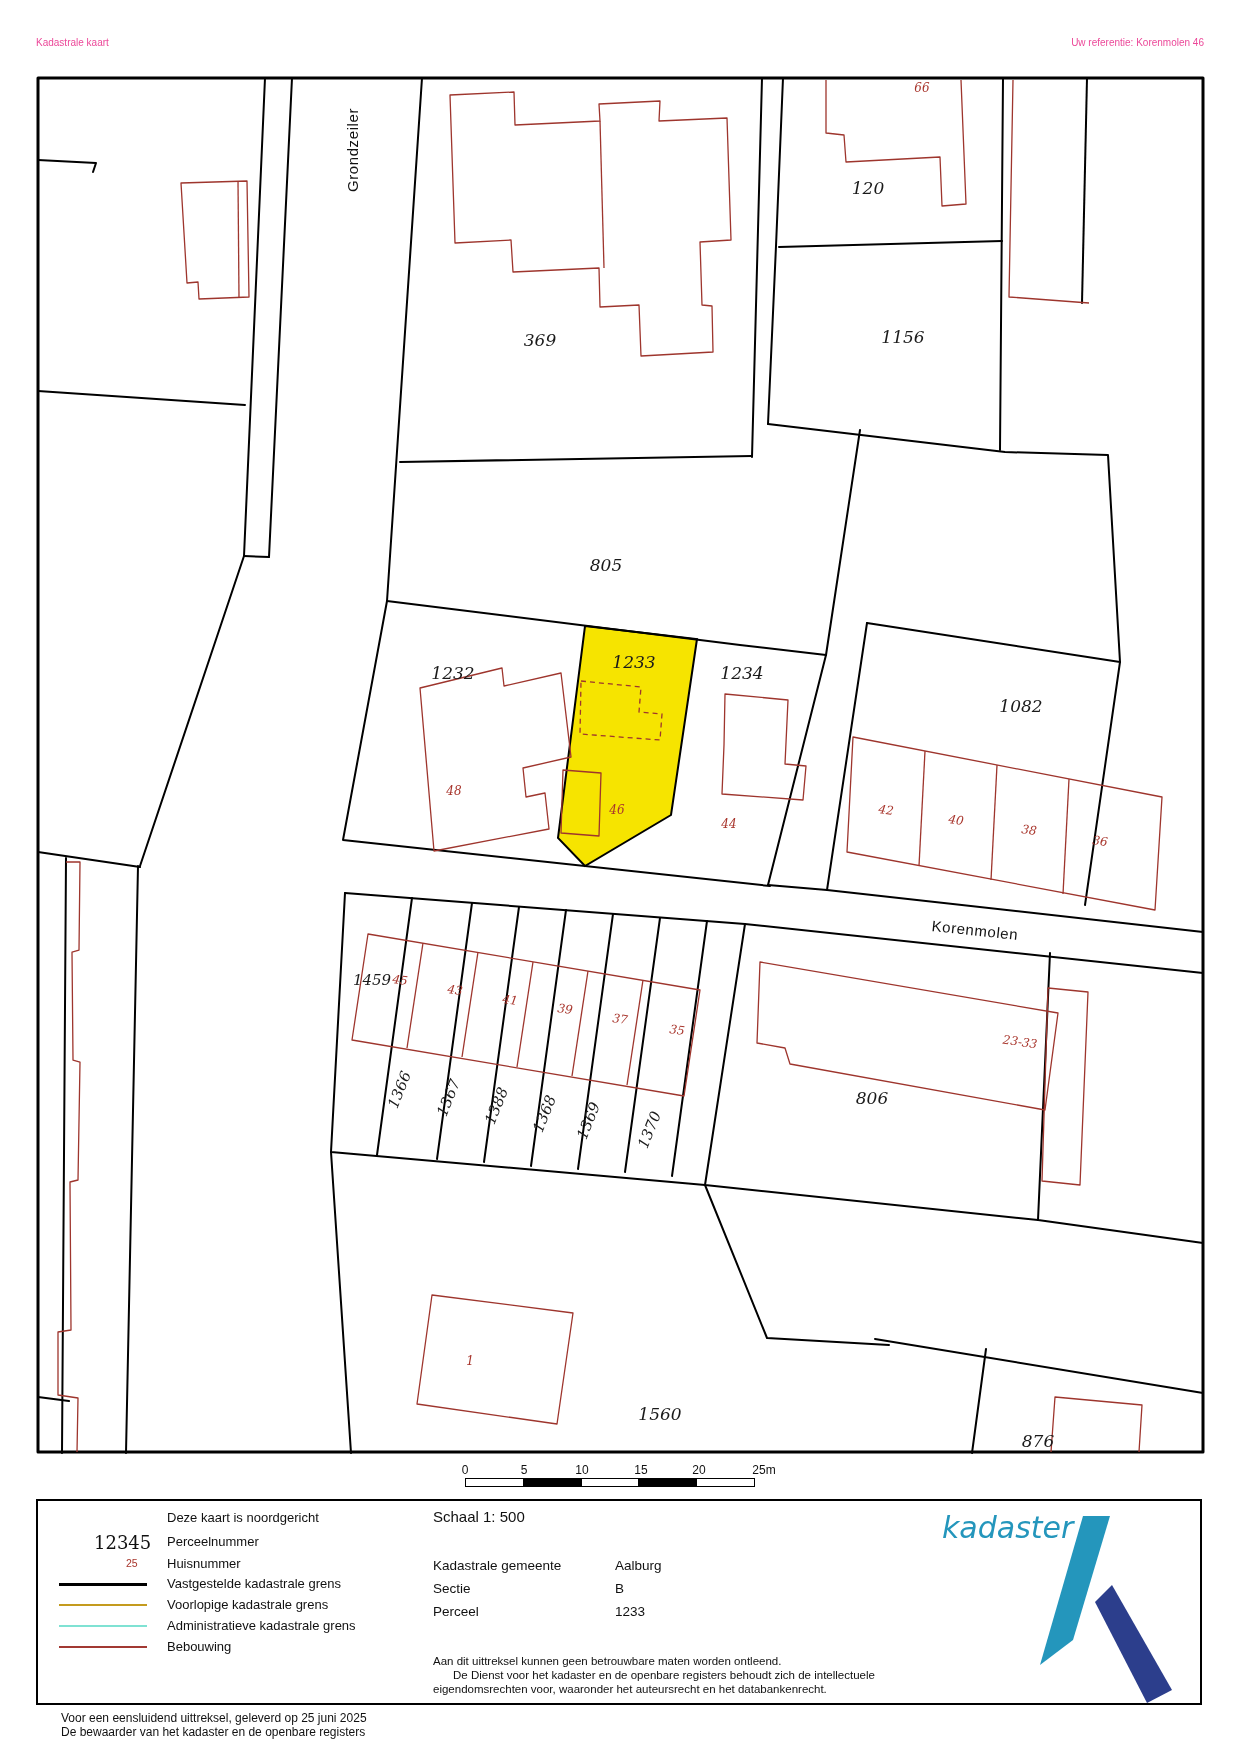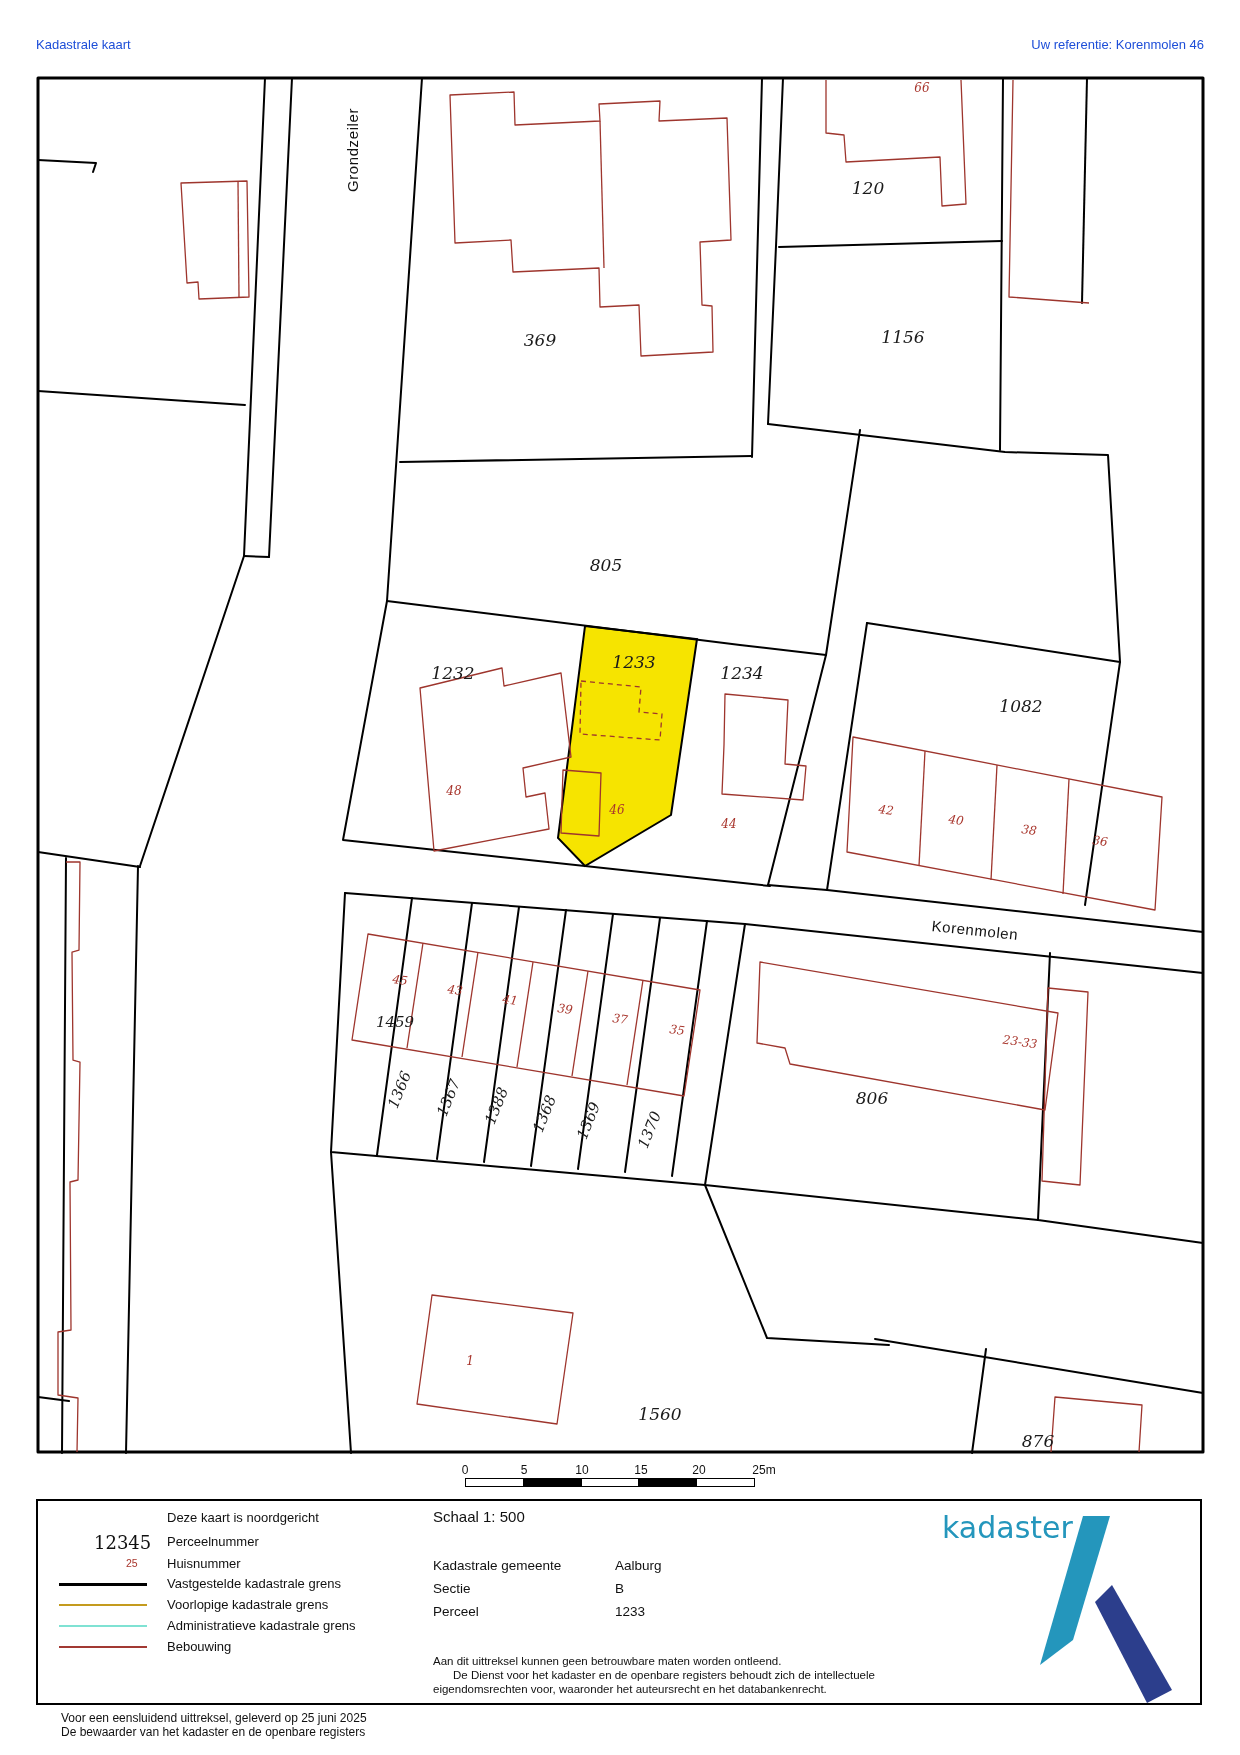--- a/index.html
+++ b/index.html
@@ -1,19 +1,19 @@
 <!DOCTYPE html>
 <html><head>
 <meta charset="utf-8">
 <style>
   html,body{margin:0;padding:0;background:#fff;}
   #page{position:relative;width:1240px;height:1755px;background:#fff;overflow:hidden;
         font-family:"Liberation Sans",sans-serif;color:#111;}
   #map-svg{position:absolute;left:0;top:0;}
-  .hdr{position:absolute;top:37px;font-size:13px;color:#1d4ed8;white-space:nowrap;}
+  .hdr{position:absolute;top:37px;font-size:10px;color:#ec4899;white-space:nowrap;}
   .lbl{position:absolute;transform:translate(-50%,-50%);white-space:nowrap;line-height:1;}
   .parcel{font-family:"DejaVu Serif",serif;font-style:italic;font-size:17px;color:#1a1a1a;}
   .sm{font-size:15px;}
   .house{font-family:"DejaVu Serif",serif;font-style:italic;font-size:12px;color:#a8352c;}
   .street{font-family:"Liberation Sans",sans-serif;font-size:15px;letter-spacing:.6px;color:#111;}
   
   .tick{position:absolute;transform:translate(-50%,0);font-size:12px;color:#111;}
   #sbar{position:absolute;left:465px;top:1478px;width:294px;height:9px;display:flex;}
   #sbar div{width:20%;height:100%;border:1px solid #000;margin-left:-1px;box-sizing:border-box;}
   #sbar div:first-child{margin-left:0;}
@@ -23,21 +23,21 @@
   .leg-txt{position:absolute;font-size:13px;color:#111;white-space:nowrap;}
   .leg-sample{position:absolute;left:59px;width:88px;}
   .foot{position:absolute;font-size:12px;color:#111;white-space:nowrap;margin-top:40px;}
   .info-lab{position:absolute;left:433px;font-size:13.5px;}
   .info-val{position:absolute;left:615px;font-size:13.5px;}
   .disc{position:absolute;left:433px;font-size:11.5px;white-space:nowrap;}
   #scale-lbl{position:absolute;left:433px;top:1508px;font-size:15px;}
   #k-sample{position:absolute;left:94px;top:1532px;font-family:"DejaVu Serif",serif;font-size:18px;}
   #h-sample{position:absolute;left:126px;top:1557px;font-size:10.5px;color:#a8352c;}
   #logo-text{position:absolute;left:942px;top:1510px;font-family:"DejaVu Sans",sans-serif;
-             font-size:30px;color:#2496bc;}
+             font-style:italic;font-size:30px;color:#2496bc;}
 </style>
 </head>
 <body>
 
 <div id="page">
 
   <div class="hdr" style="left:36px;">Kadastrale kaart</div>
   <div class="hdr" style="right:36px;">Uw referentie: Korenmolen 46</div>
 
   <svg id="map-svg" width="1240" height="1755" viewBox="0 0 1240 1755">
@@ -125,21 +125,21 @@
   <div class="lbl street" style="left:975px;top:930px;transform:translate(-50%,-50%) rotate(6deg);">Korenmolen</div>
 
   <div class="lbl parcel" style="left:540px;top:340px;">369</div>
   <div class="lbl parcel" style="left:868px;top:188px;">120</div>
   <div class="lbl parcel" style="left:903px;top:337px;">1156</div>
   <div class="lbl parcel" style="left:606px;top:565px;">805</div>
   <div class="lbl parcel" style="left:453px;top:673px;">1232</div>
   <div class="lbl parcel" style="left:634px;top:662px;">1233</div>
   <div class="lbl parcel" style="left:742px;top:673px;">1234</div>
   <div class="lbl parcel" style="left:1021px;top:706px;">1082</div>
-  <div class="lbl parcel sm" style="left:372px;top:1022px;margin-left:23px;">1459</div>
+  <div class="lbl parcel sm" style="left:372px;top:980px;">1459</div>
   <div class="lbl parcel sm" style="left:400px;top:1090px;transform:translate(-50%,-50%) rotate(-68deg);">1366</div>
   <div class="lbl parcel sm" style="left:449px;top:1098px;transform:translate(-50%,-50%) rotate(-68deg);">1367</div>
   <div class="lbl parcel sm" style="left:497px;top:1106px;transform:translate(-50%,-50%) rotate(-68deg);">1388</div>
   <div class="lbl parcel sm" style="left:545px;top:1114px;transform:translate(-50%,-50%) rotate(-68deg);">1368</div>
   <div class="lbl parcel sm" style="left:589px;top:1121px;transform:translate(-50%,-50%) rotate(-68deg);">1369</div>
   <div class="lbl parcel sm" style="left:650px;top:1130px;transform:translate(-50%,-50%) rotate(-68deg);">1370</div>
   <div class="lbl parcel" style="left:872px;top:1098px;">806</div>
   <div class="lbl parcel" style="left:660px;top:1414px;">1560</div>
   <div class="lbl parcel" style="left:1038px;top:1441px;">876</div>
 

